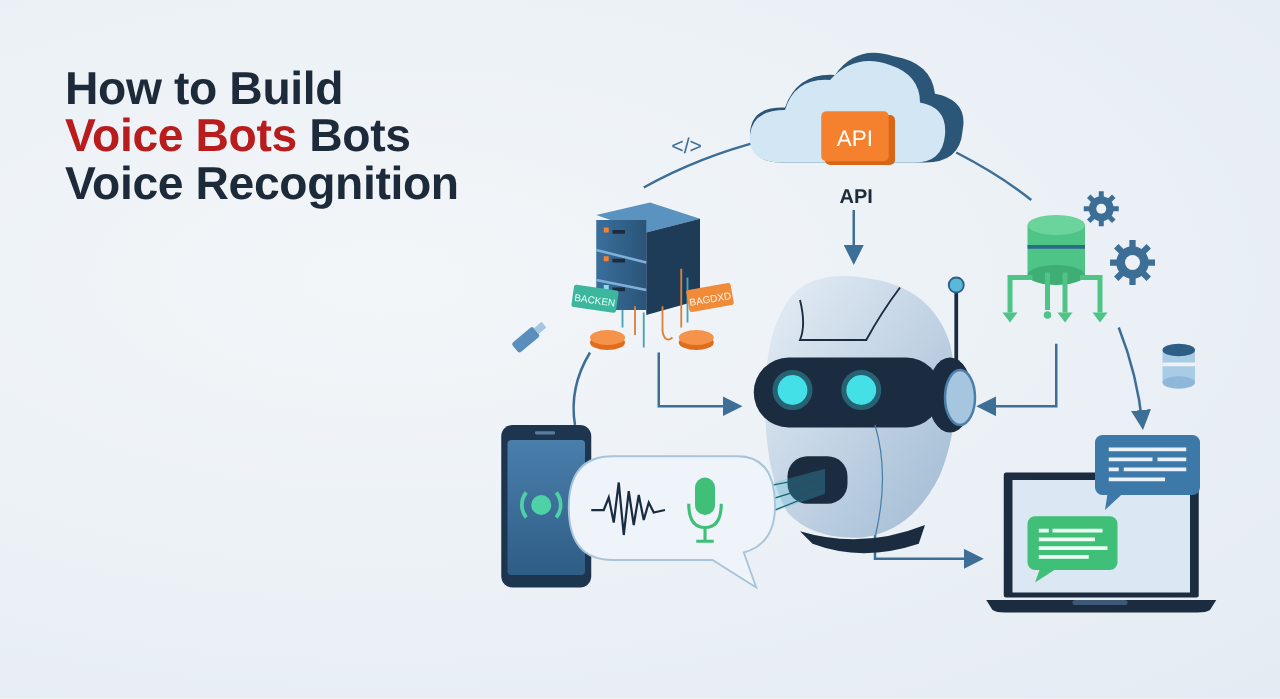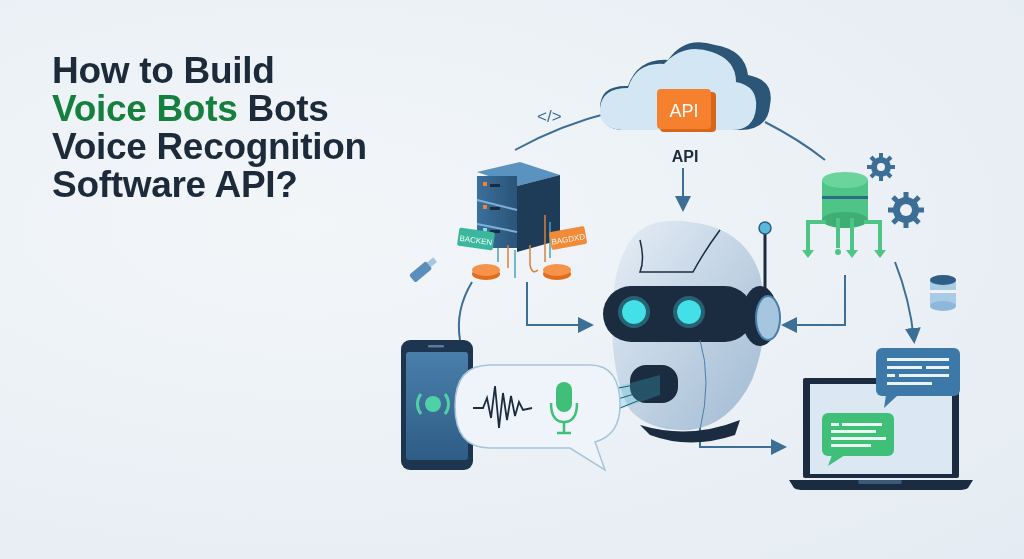--- a/index.html
+++ b/index.html
@@ -6,32 +6,31 @@
   body {
     width:1024px; height:559px; overflow:hidden; position:relative;
     background: radial-gradient(ellipse at 30% 40%, #f3f6f9 0%, #eaf0f5 60%, #e4ebf2 100%);
     font-family: "Liberation Sans", sans-serif;
   }
   .title {
     position:absolute; left:52px; top:52px; margin:0;
     font-family:"Liberation Sans", sans-serif; font-weight:700;
     font-size:37px; line-height:38px; color:#1c2a3a; letter-spacing:-0.3px;
   }
-  .title .hl { color:#15803d; }
+  .title .hl { color:#b91c1c; }
   svg.diagram { position:absolute; left:0; top:0; }
   .lbl { font-family:"Liberation Sans", sans-serif; }
 </style>
 </head>
 <body>
 
 <h1 class="title">
   <span>How to Build</span><br>
   <span class="hl">Voice Bots</span><span> Bots</span><br>
   <span>Voice Recognition</span><br>
-  <span>Software API?</span>
 </h1>
 
 <svg class="diagram" width="1024" height="559" viewBox="0 0 1024 559">
   <defs>
     <marker id="ah" markerWidth="8" markerHeight="8" refX="6" refY="4" orient="auto">
       <path d="M0,0 L8,4 L0,8 z" fill="#3c6e96"></path>
     </marker>
     <linearGradient id="head" x1="0" y1="0" x2="1" y2="1">
       <stop offset="0" stop-color="#e6eef6"></stop>
         <stop offset="1" stop-color="#9fb9d2"></stop>

